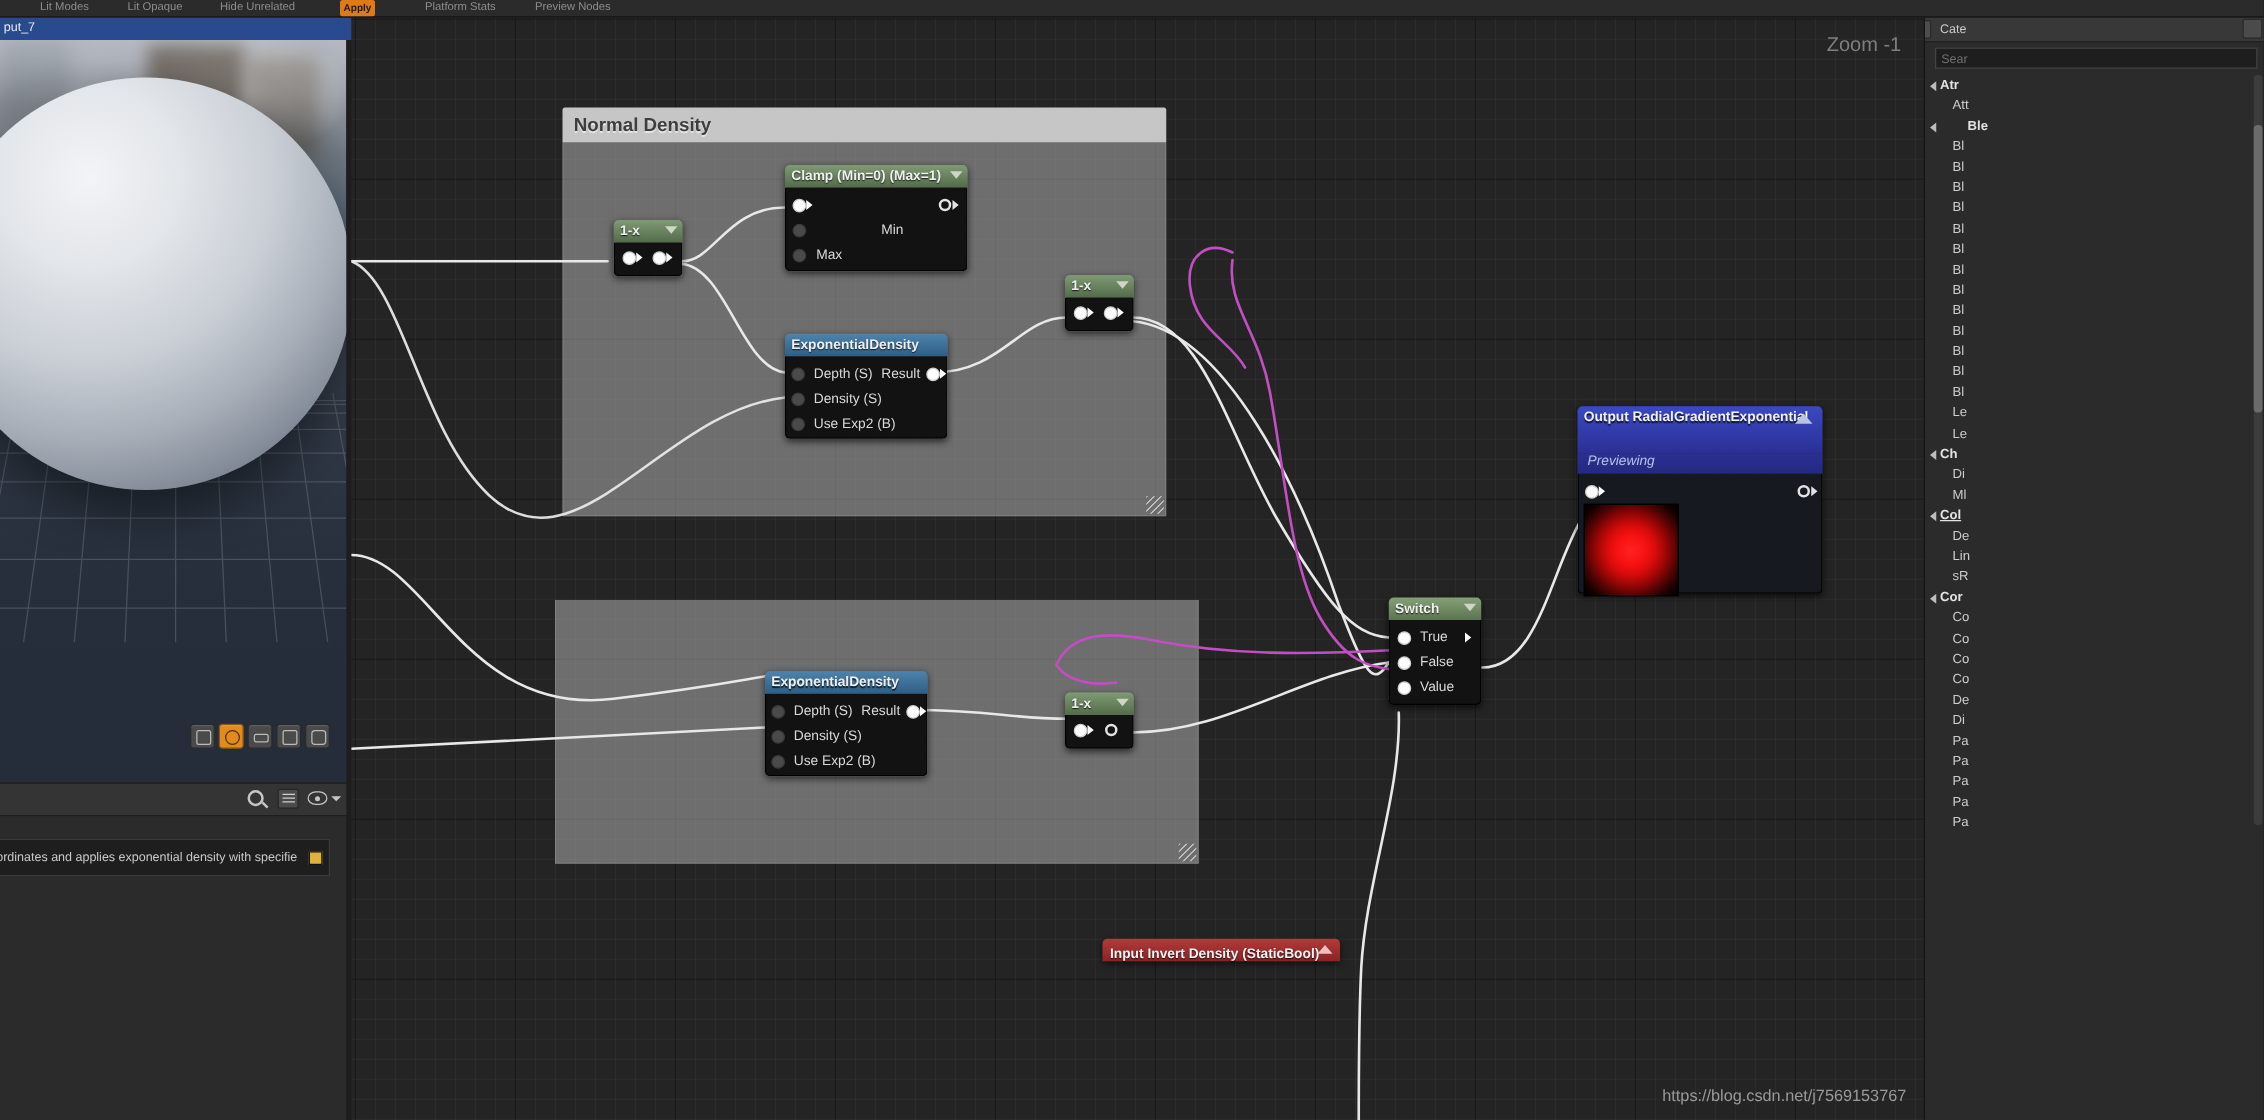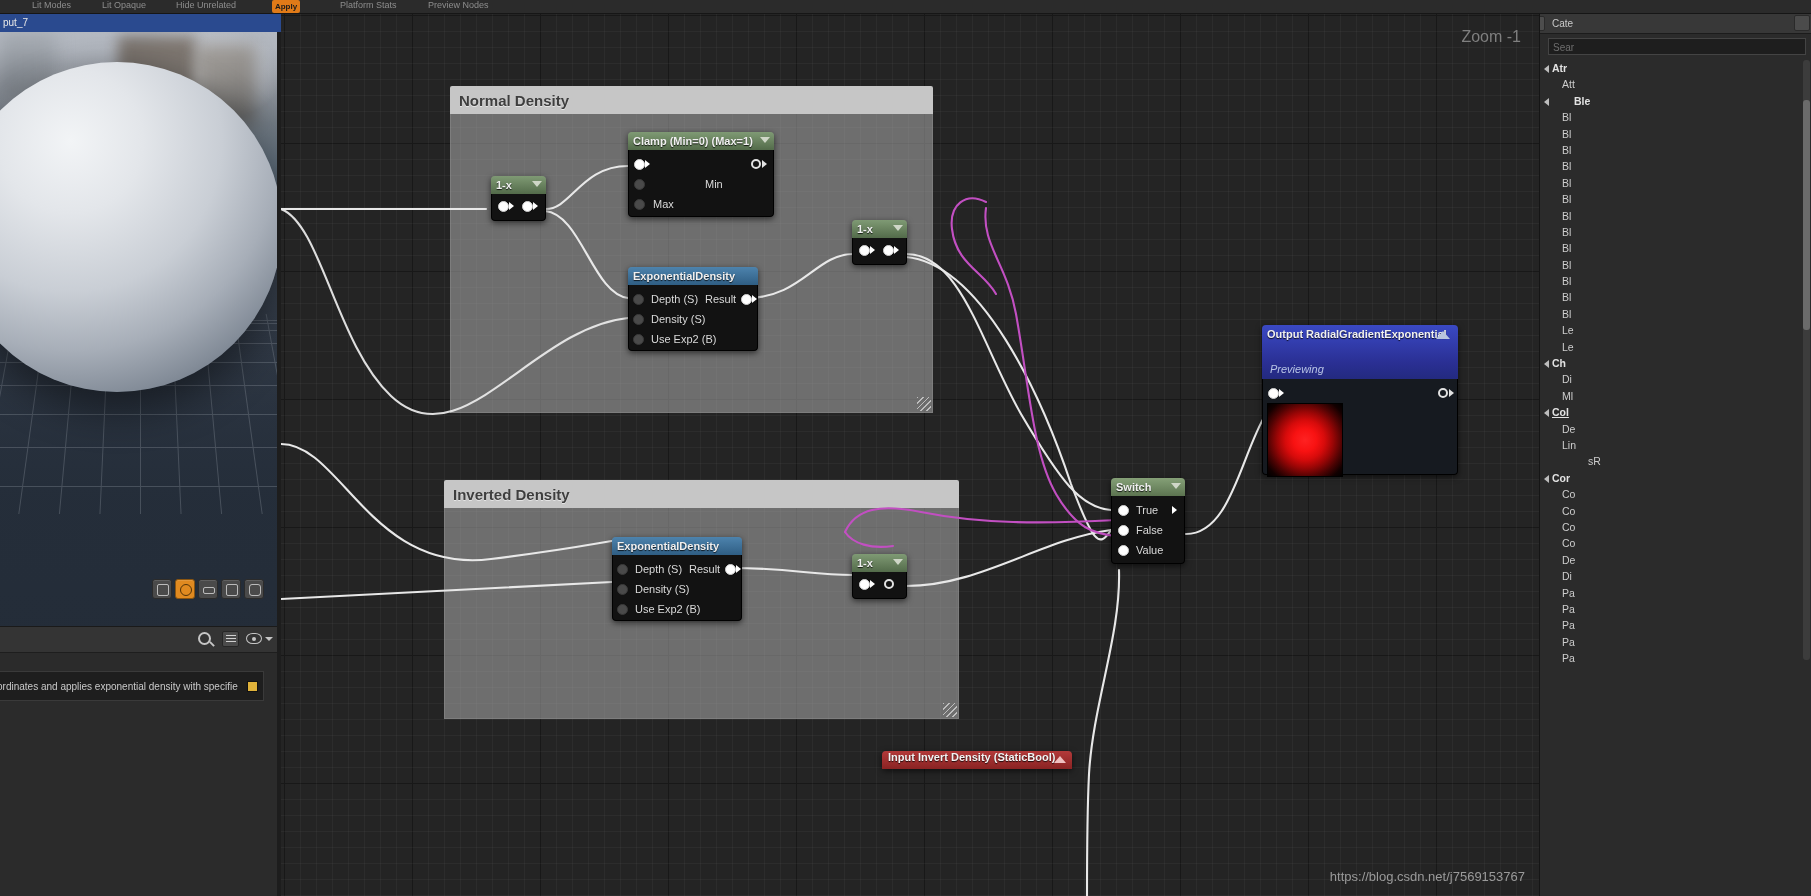--- a/index.html
+++ b/index.html
@@ -160,21 +160,21 @@
     border:1px solid #000; }
   .prev-thumb .ball { position:absolute; inset:0;
     background: radial-gradient(circle at 50% 50%,
       #ff2222 0%, #f81212 22%, #d70b0b 38%, #9c0606 54%, #4e0303 72%, #120000 88%, #000 100%); }
   .previewing { position:absolute; font-size:11px; color:#b8c4e6;
     font-style:italic; }
 
   
   .inputnode { position:absolute; border-radius:4px; box-shadow:0 2px 6px rgba(0,0,0,.6); }
   .inputnode .ihdr { height:18px; background:linear-gradient(180deg,#b33a3a,#8a2323);
-    border-radius:4px 4px 0 0; display:flex; align-items:flex-start; padding:0 6px;
+    border-radius:4px 4px 0 0; display:flex; align-items:flex-end; padding:0 6px;
     position:relative; }
   .inputnode .ihdr span { font-size:11px; color:#f3f3f3; font-weight:bold;
     text-shadow:0 1px 1px rgba(0,0,0,.8); white-space:nowrap; }
 
   .watermark { position:absolute; right:14px; bottom:12px; font-size:13px;
     color:#9a9a9a; }
 
   
   .details { position:absolute; left:1539px; top:14px; width:272px; height:882px;
     background:#2b2b2b; border-left:1px solid #151515; overflow:hidden; }
@@ -287,23 +287,20 @@
     <div class="zoom-lbl">Zoom -1</div>
 
     <div class="comment" style="left:169px; top:72px; width:483px; height:327px;">
       <div class="chdr">
         <span>Normal Density</span>
       </div>
       <div class="cbody" style="height:299px;"></div>
     </div>
 
     <div class="comment" style="left:163px; top:466px; width:515px; height:239px;">
-      <div class="chdr">
-        <span>Inverted Density</span>
-      </div>
       <div class="cbody" style="height:211px;"></div>
     </div>
 
     <svg class="wires" viewBox="0 0 1258 882">
       <g fill="none" stroke="#e8e8e8" stroke-width="2.1" stroke-linecap="round">
 
         <path d="M0,195 L205,195"></path>
 
         <path d="M264,195 C290,196 300,152 347,152"></path>
 
@@ -563,21 +560,21 @@
           <span class="tri"></span>
           <span class="tx" style="left: 12px; text-decoration: underline;">Col</span>
         </div>
         <div class="det-row">
           <span class="tx" style="left: 22px;">De</span>
         </div>
         <div class="det-row">
           <span class="tx" style="left: 22px;">Lin</span>
         </div>
         <div class="det-row">
-          <span class="tx" style="left: 22px; margin-left: 26px;">sR</span>
+          <span class="tx" style="left: 22px;">sR</span>
         </div>
         <div class="det-row cat">
           <span class="tri"></span>
           <span class="tx" style="left: 12px;">Cor</span>
         </div>
         <div class="det-row">
           <span class="tx" style="left: 22px;">Co</span>
         </div>
         <div class="det-row">
           <span class="tx" style="left: 22px;">Co</span>

